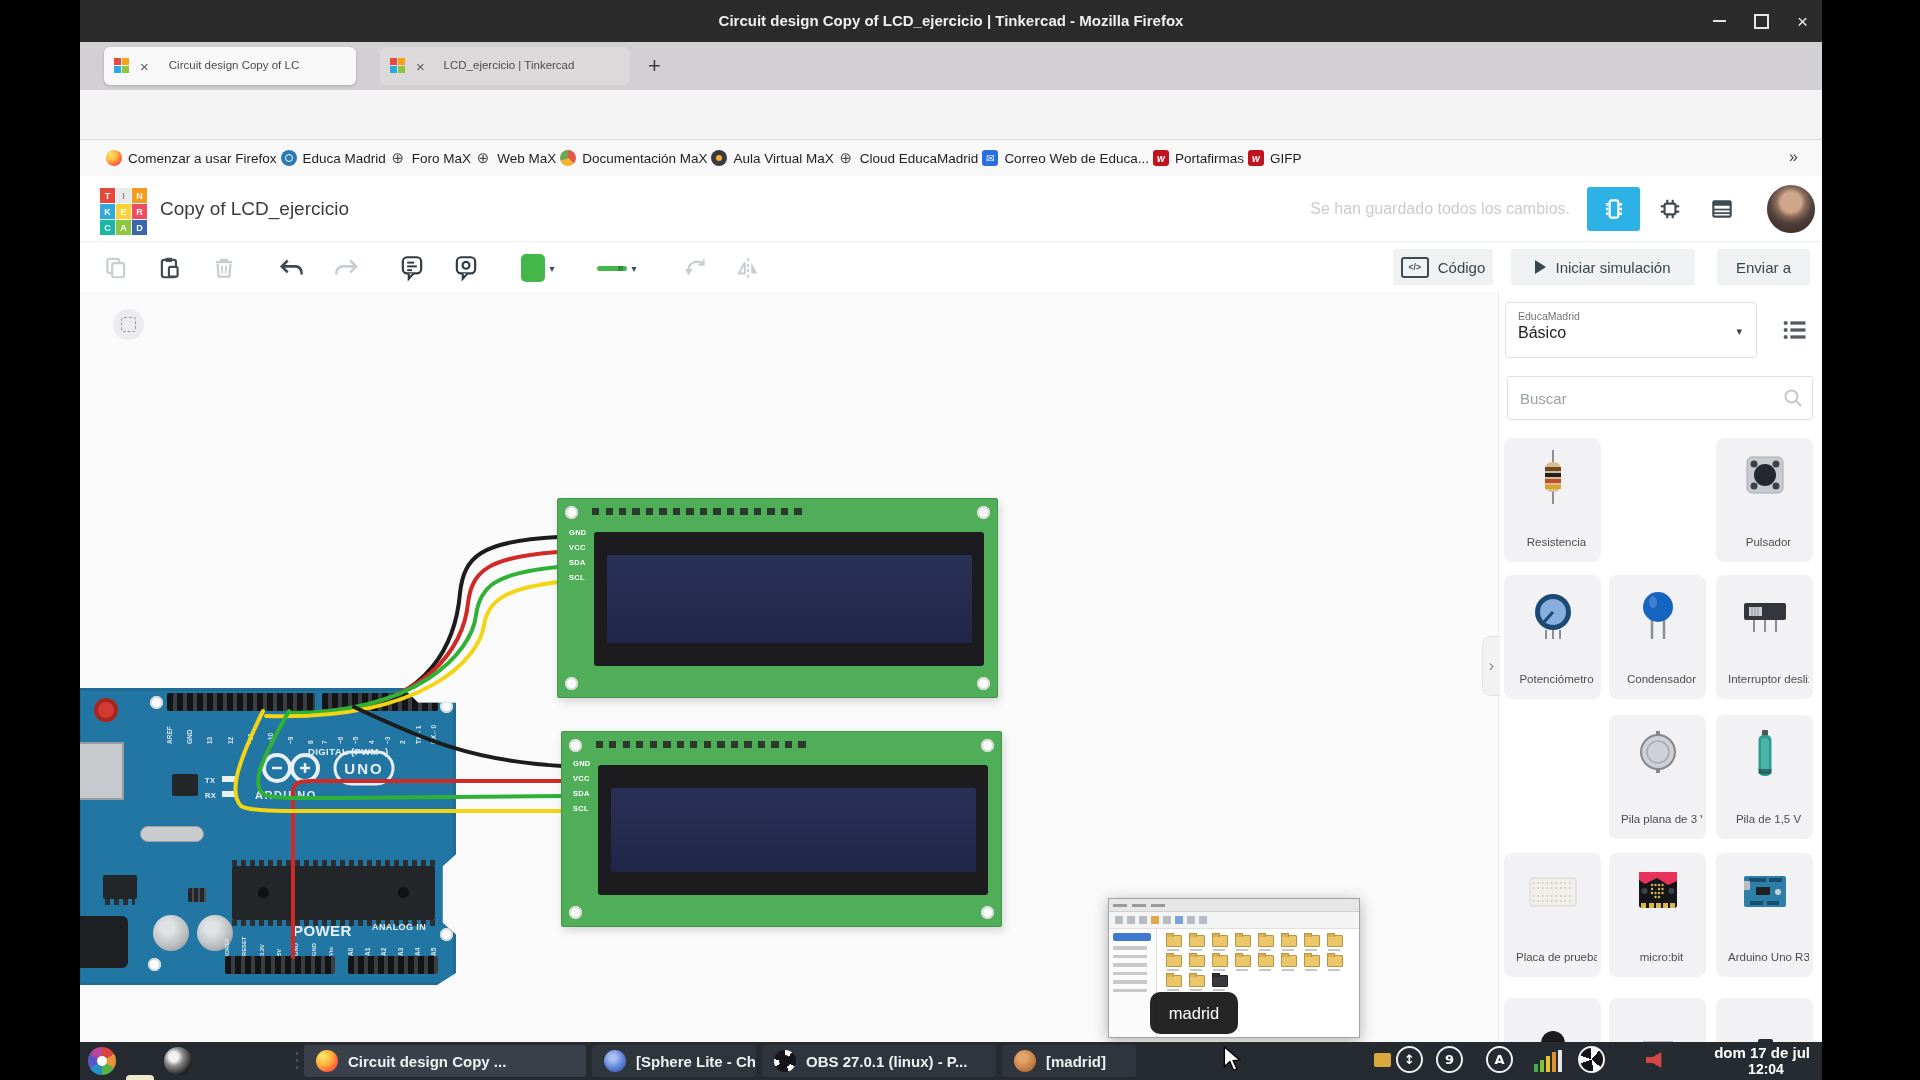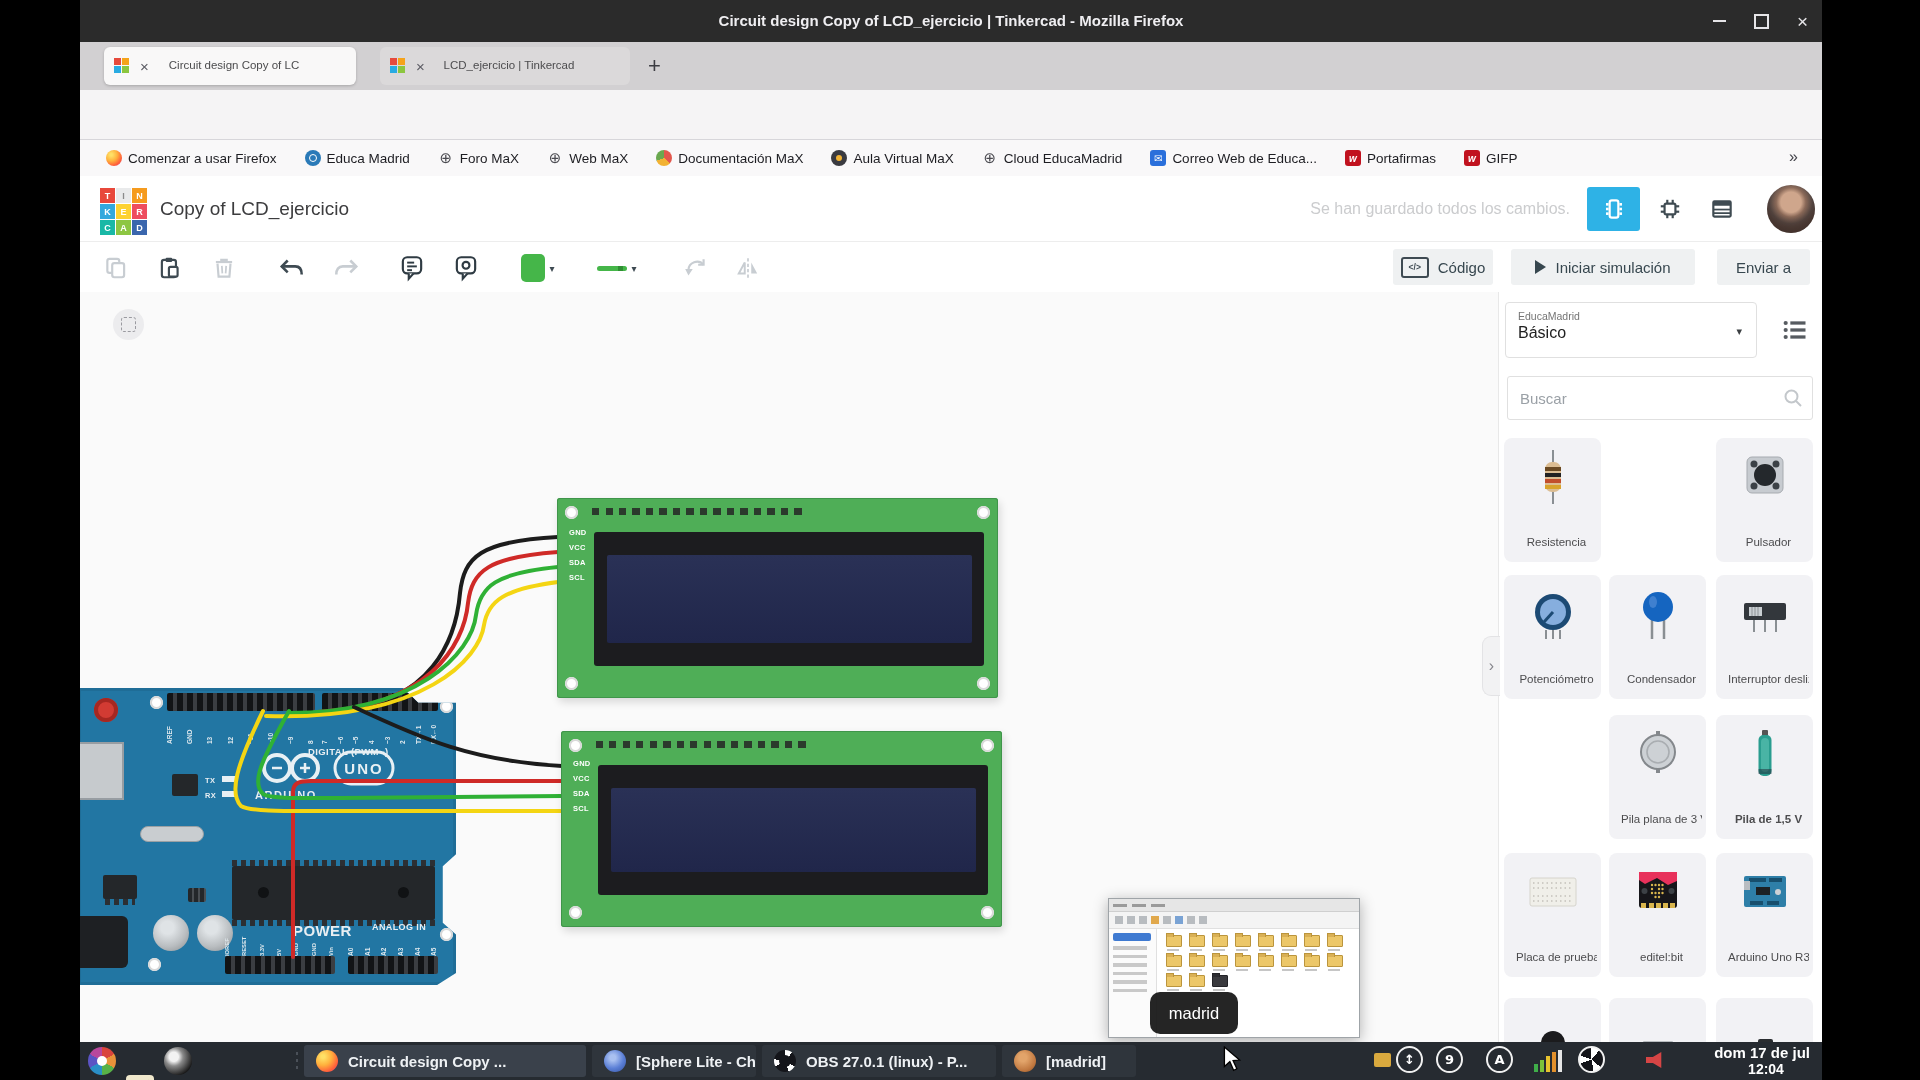--- a/index.html
+++ b/index.html
@@ -33,21 +33,21 @@
   .urltxt .p1{color:#6b6b73;} .urltxt .p2{color:#17171d;} .urltxt .p3{color:#44444c;}
   .star{font-size:16px;color:#5d5d66;font-family:"DejaVu Sans",sans-serif;}
   .navright{display:flex;align-items:center;gap:22px;top:103px;left:1530px;}
   .dbadge{width:21px;height:21px;border-radius:50%;background:#2b3168;color:#fff;font-size:12px;font-weight:bold;
     display:flex;align-items:center;justify-content:center;}
   .rbadge{width:21px;height:21px;border-radius:50%;background:#e2574c;position:relative;}
   .rbadge i{position:absolute;left:6px;top:6px;width:9px;height:9px;border:2px solid #fff;border-radius:50%;box-sizing:border-box;display:block;}
   .ebadge{width:21px;height:21px;border-radius:50%;background:conic-gradient(#e88a4f 0 120deg,#5a8fd6 120deg 240deg,#9cc05c 240deg 360deg);}
   .menu{font-size:20px;color:#45454c;font-family:"DejaVu Sans",sans-serif;}
   .bmbar{left:0;top:140px;width:1742px;height:36px;background:#f9f8f9;display:flex;align-items:center;
-    padding-left:26px;gap:28px;font-size:13.5px;color:#1d1d22;box-sizing:border-box;}
+    padding-left:26px;gap:4px;font-size:13.5px;color:#1d1d22;box-sizing:border-box;}
   .bm{display:flex;align-items:center;gap:6px;flex:0 0 auto;}
   .bmi{width:16px;height:16px;border-radius:50%;flex:0 0 auto;display:flex;align-items:center;justify-content:center;}
   .bi-ff{background:radial-gradient(circle at 32% 30%,#ffe066 8%,#ffb13d 40%,#ff5e3a 70%,#c94a9a 100%);}
   .bi-edu{background:#2a7ab8;position:relative;} .bi-edu i{width:6px;height:6px;border:1.5px solid #fff;border-radius:50%;display:block;}
   .bi-globe{font-size:15px;color:#4a4a50;font-family:"DejaVu Sans",sans-serif;background:none;}
   .bi-doc{background:conic-gradient(#e2574c 0 130deg,#f2b233 130deg 250deg,#6aa84f 250deg 360deg);}
   .bi-aula{background:#3a3a40;position:relative;} .bi-aula i{width:6px;height:6px;background:#f2b233;border-radius:50%;display:block;}
   .bi-mail{background:#2a6fdb;border-radius:3px;color:#fff;font-size:10px;font-family:"DejaVu Sans",sans-serif;}
   .bi-red{background:#c1121f;border-radius:3px;color:#fff;font-size:10px;font-weight:bold;}
   .bmmore{right:24px;top:148px;font-size:16px;color:#45454c;}
@@ -657,21 +657,21 @@
       <span class="tico">
         <svg width="58" height="62" viewBox="0 0 58 62">
             <rect x="27" y="8" width="4" height="5" fill="#84888c"></rect>
             <rect x="27" y="45" width="4" height="5" fill="#84888c"></rect>
             <circle cx="29" cy="29" r="17" fill="#cdd1d5" stroke="#84888c" stroke-width="2"></circle>
             <circle cx="29" cy="29" r="11" fill="none" stroke="#a9adb1" stroke-width="1.6"></circle>
           </svg>
       </span>
       <span class="tlab">Pila plana de 3 V</span>
     </div>
-    <div class="abs tile" style="left:217px;top:423px;font-weight:bold;">
+    <div class="abs tile" style="left:217px;top:423px;">
       <span class="tico">
         <svg width="58" height="62" viewBox="0 0 58 62">
             <rect x="26" y="7" width="6" height="6" rx="1" fill="#555"></rect>
             <rect x="22.5" y="12" width="13" height="41" rx="5" fill="#2a9d8f"></rect>
             <rect x="25" y="15" width="8" height="34" rx="4" fill="#63c7b8" opacity=".55"></rect>
             <rect x="22.5" y="46" width="13" height="5" fill="#1f2937" opacity=".5"></rect>
           </svg>
       </span>
       <span class="tlab">Pila de 1,5 V</span>
     </div>
@@ -714,21 +714,21 @@
             </g>
             <g fill="#d9b64e">
               <rect x="12" y="42" width="5" height="5"></rect>
               <rect x="20" y="42" width="5" height="5"></rect>
               <rect x="27" y="42" width="5" height="5"></rect>
               <rect x="34" y="42" width="5" height="5"></rect>
               <rect x="41" y="42" width="5" height="5"></rect>
             </g>
           </svg>
       </span>
-      <span class="tlab">editel:bit</span>
+      <span class="tlab">micro:bit</span>
     </div>
     <div class="abs tile" style="left:217px;top:561px;">
       <span class="tico">
         <svg width="58" height="62" viewBox="0 0 58 62">
             <rect x="8" y="15" width="42" height="31" rx="2" fill="#2e7fa8"></rect>
             <rect x="13" y="17" width="17" height="4" fill="#174f6d"></rect>
             <rect x="33" y="17" width="13" height="4" fill="#174f6d"></rect>
             <rect x="14" y="40" width="13" height="4" fill="#174f6d"></rect>
             <rect x="31" y="40" width="12" height="4" fill="#174f6d"></rect>
             <rect x="20" y="26" width="14" height="8" fill="#1c2124"></rect>

